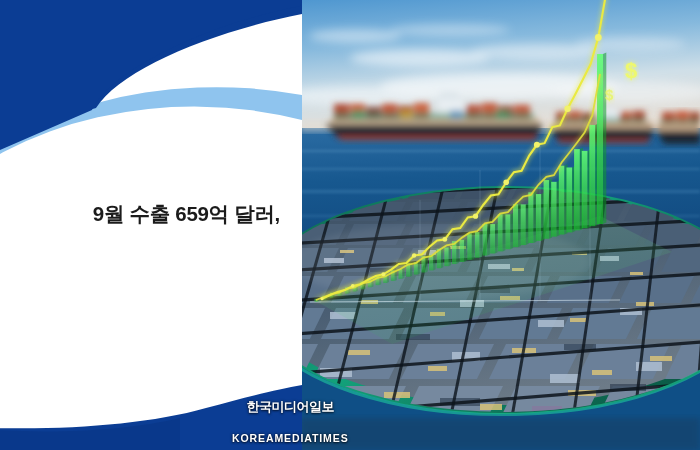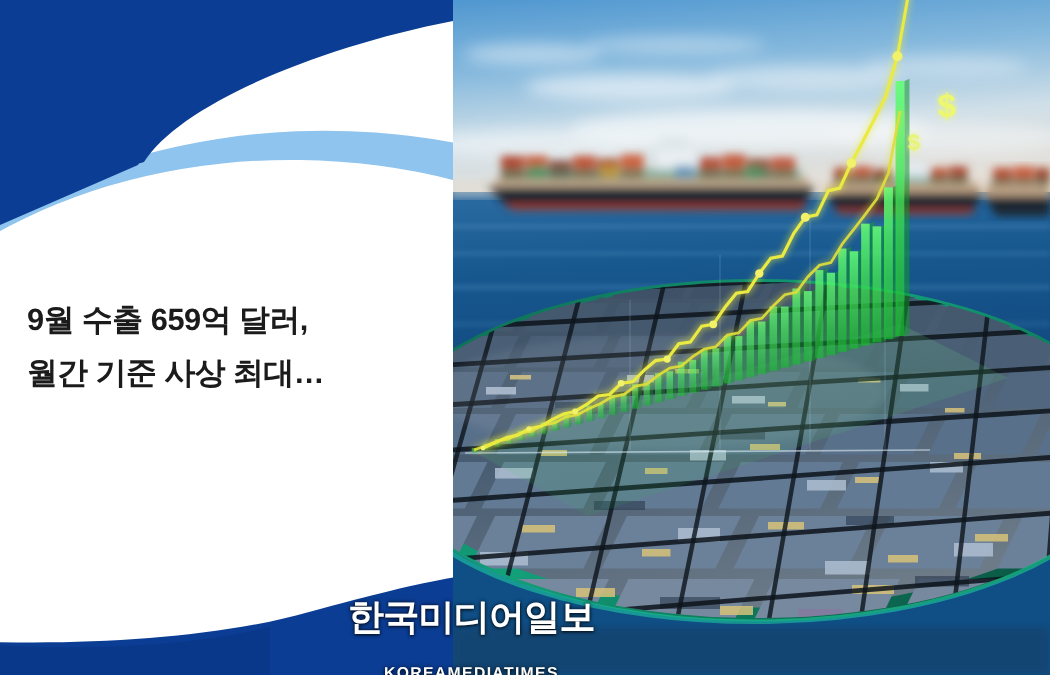--- a/index.html
+++ b/index.html
@@ -33,24 +33,25 @@
   }
   #left-deco {
     position: absolute;
     left: 0; top: 0;
     width: 302px; height: 450px;
     pointer-events: none;
   }
 
   #headline {
     position: absolute;
-    left: 18px;
+    left: 8px;
     top: 196px;
     width: 272px;
     z-index: 5;
+    text-align: right;
   }
   #headline .hl-line {
     font-size: 20.5px;
     font-weight: 700;
     color: #1b1b1b;
     line-height: 35px;
     letter-spacing: -0.3px;
     white-space: nowrap;
   }
 
@@ -68,21 +69,21 @@
   
   #logo {
     position: absolute;
     left: 232px;
     top: 400px;
     z-index: 9;
     text-align: center;
     line-height: 1;
   }
   #logo-ko {
-    font-size: 24px;
+    font-size: 13px;
     font-weight: 700;
     color: #ffffff;
     letter-spacing: -0.5px;
     text-shadow: 0 0 3px rgba(0,0,0,.75), 0 1px 2px rgba(0,0,0,.6);
   }
   #logo-en {
     margin-top: 20px;
     font-size: 10.5px;
     font-weight: 700;
     color: #ffffff;
@@ -547,21 +548,20 @@
 
       <path d="M0 0 L302 0 L302 14 C 210 32 120 70 96 108 C 60 118 20 134 0 148 Z" fill="#0b3d94"></path>
       <path d="M0 0 L302 0 L300 6 C 200 26 110 72 92 110 L0 150 Z" fill="#0b3d94"></path>
 
       <path d="M-6 428 C 70 430 150 424 206 408 C 250 396 282 388 308 384 L308 456 L-6 456 Z" fill="#0b3d94"></path>
       <path d="M-6 430 C 60 434 130 430 180 418 L180 456 L-6 456 Z" fill="#0a3584" opacity=".55"></path>
     </svg>
 
     <div id="headline">
       <div class="hl-line">9월 수출 659억 달러,</div>
-      <div class="hl-line">월간 기준 사상 최대…</div>
     </div>
   </div>
 
   <div id="logo">
     <div id="logo-ko">한국미디어일보</div>
     <div id="logo-en">KOREAMEDIATIMES</div>
   </div>
 
 </div>
 

